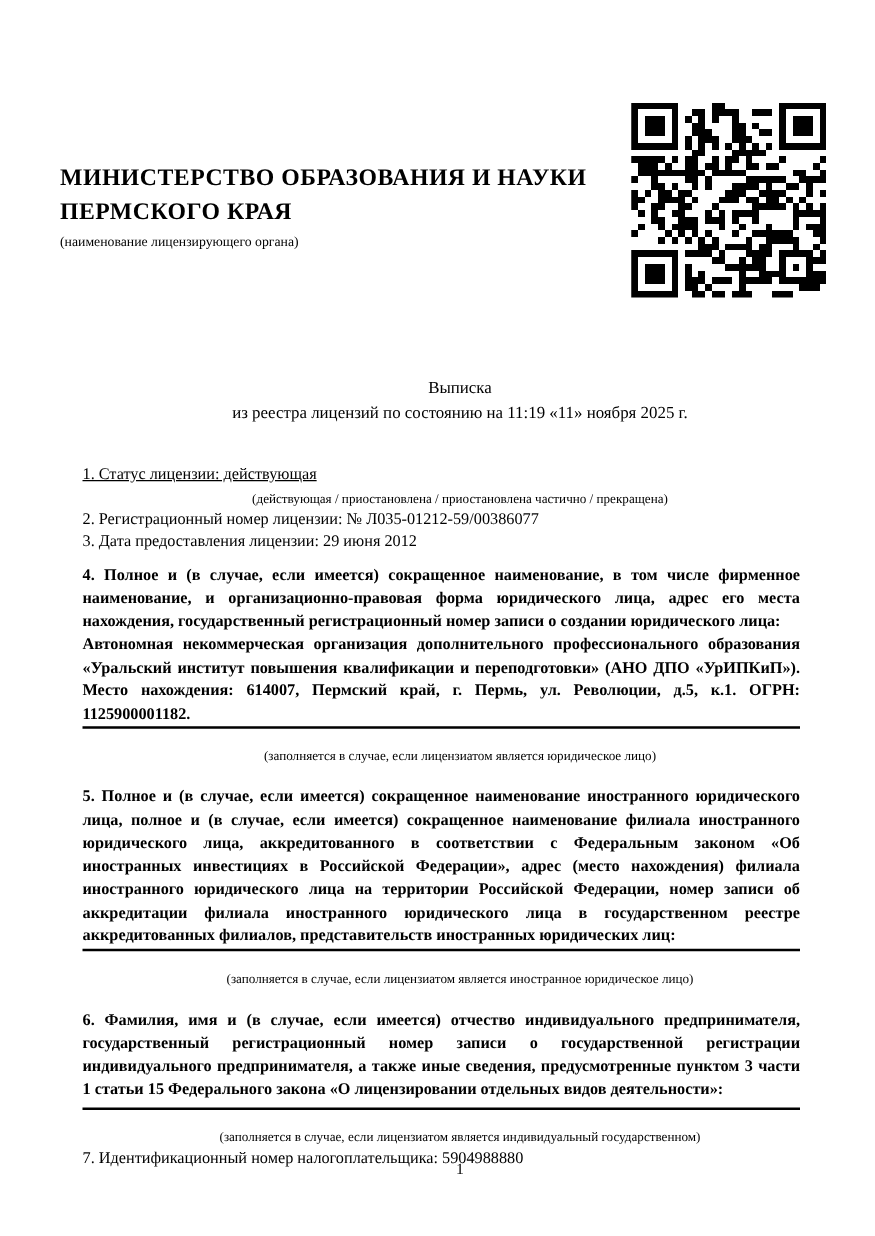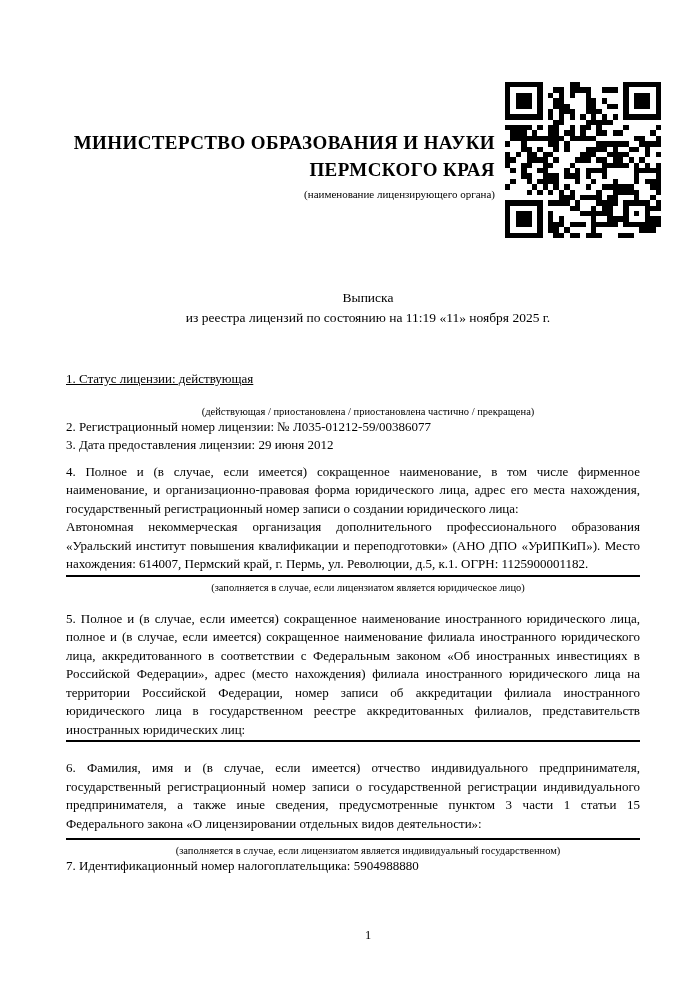--- a/index.html
+++ b/index.html
@@ -9,24 +9,24 @@
     height: 989px;
     background: #ffffff;
     font-family: "Liberation Serif", "DejaVu Serif", serif;
     color: #000000;
     overflow: hidden;
   }
 
   
   .hdr {
     position: absolute;
-    left: 64px;
+    left: 48px;
     top: 129px;
     width: 431px;
-    text-align: right;
+    text-align: left;
   }
   .hdr-line {
     font-size: 19px;
     font-weight: bold;
     line-height: 27px;
     letter-spacing: 0.4px;
     white-space: nowrap;
   }
   .hdr-caption {
     margin-top: 5px;
@@ -41,65 +41,65 @@
     top: 82px;
     width: 156px;
     height: 156px;
   }
   .qr svg { width: 100%; height: 100%; display: block; }
 
   
   .doc-title {
     position: absolute;
     left: 66px;
-    top: 288px;
+    top: 300px;
     width: 574px;
     box-sizing: border-box;
     padding-left: 30px;
     text-align: center;
     font-size: 13.5px;
     line-height: 19.5px;
   }
 
   
   .content {
     position: absolute;
     left: 66px;
     top: 370px;
     width: 574px;
     font-size: 13px;
     line-height: 18.5px;
   }
   .content p { margin: 0; }
-  .just { text-align: justify; }
+  .just { text-align: justify; font-weight: bold; }
   .item-1 { margin-top: 2px; text-decoration: underline; }
   .fill-caption {
     box-sizing: border-box;
     padding-left: 30px;
     text-align: center;
     font-size: 10.5px;
     line-height: 13px;
   }
-  .cap-1 { margin-top: 16px; }
+  .cap-1 { margin-top: 4px; }
   .item-2 { margin-top: 17px; }
   .item-3 { margin-top: 15px; }
   .item-4 { margin-top: 8px; }
   .item-5 { margin-top: 16px; }
   .item-6 { margin-top: 17px; }
   .item-7 { margin-top: 25px; }
   .rule {
     border: 0;
     border-top: 2px solid #000000;
     margin: 0;
     height: 0;
   }
   .rule-4 { margin-top: 1px; }
   .rule-5 { margin-top: 1px; }
   .rule-6 { margin-top: 5px; }
-  .cap-mid { margin-top: 4px; }
+  .cap-mid { margin-top: 16px; }
 
   
   .page-number {
     position: absolute;
     left: 66px;
     top: 928px;
     width: 574px;
     box-sizing: border-box;
     padding-left: 30px;
     text-align: center;
@@ -564,20 +564,21 @@
     <div class="item-4">
       <p class="just">4. Полное и (в случае, если имеется) сокращенное наименование, в том числе фирменное наименование, и организационно-правовая форма юридического лица, адрес его места нахождения, государственный регистрационный номер записи о создании юридического лица:</p>
       <p class="just">Автономная некоммерческая организация дополнительного профессионального образования «Уральский институт повышения квалификации и переподготовки» (АНО ДПО «УрИПКиП»). Место нахождения: 614007, Пермский край, г. Пермь, ул. Революции, д.5, к.1. ОГРН: 1125900001182.</p>
       <hr class="rule rule-4">
       <div class="fill-caption cap-mid">(заполняется в случае, если лицензиатом является юридическое лицо)</div>
     </div>
 
     <div class="item-5">
       <p class="just">5. Полное и (в случае, если имеется) сокращенное наименование иностранного юридического лица, полное и (в случае, если имеется) сокращенное наименование филиала иностранного юридического лица, аккредитованного в соответствии с Федеральным законом «Об иностранных инвестициях в Российской Федерации», адрес (место нахождения) филиала иностранного юридического лица на территории Российской Федерации, номер записи об аккредитации филиала иностранного юридического лица в государственном реестре аккредитованных филиалов, представительств иностранных юридических лиц:</p>
       <hr class="rule rule-5">
+      <div class="fill-caption cap-mid">(заполняется в случае, если лицензиатом является иностранное юридическое лицо)</div>
     </div>
 
     <div class="item-6">
       <p class="just">6. Фамилия, имя и (в случае, если имеется) отчество индивидуального предпринимателя, государственный регистрационный номер записи о государственной регистрации индивидуального предпринимателя, а также иные сведения, предусмотренные пунктом 3 части 1 статьи 15 Федерального закона «О лицензировании отдельных видов деятельности»:</p>
       <hr class="rule rule-6">
       <div class="fill-caption cap-mid">(заполняется в случае, если лицензиатом является индивидуальный государственном)</div>
     </div>
 
     <p class="item-7">7. Идентификационный номер налогоплательщика: 5904988880</p>
 

